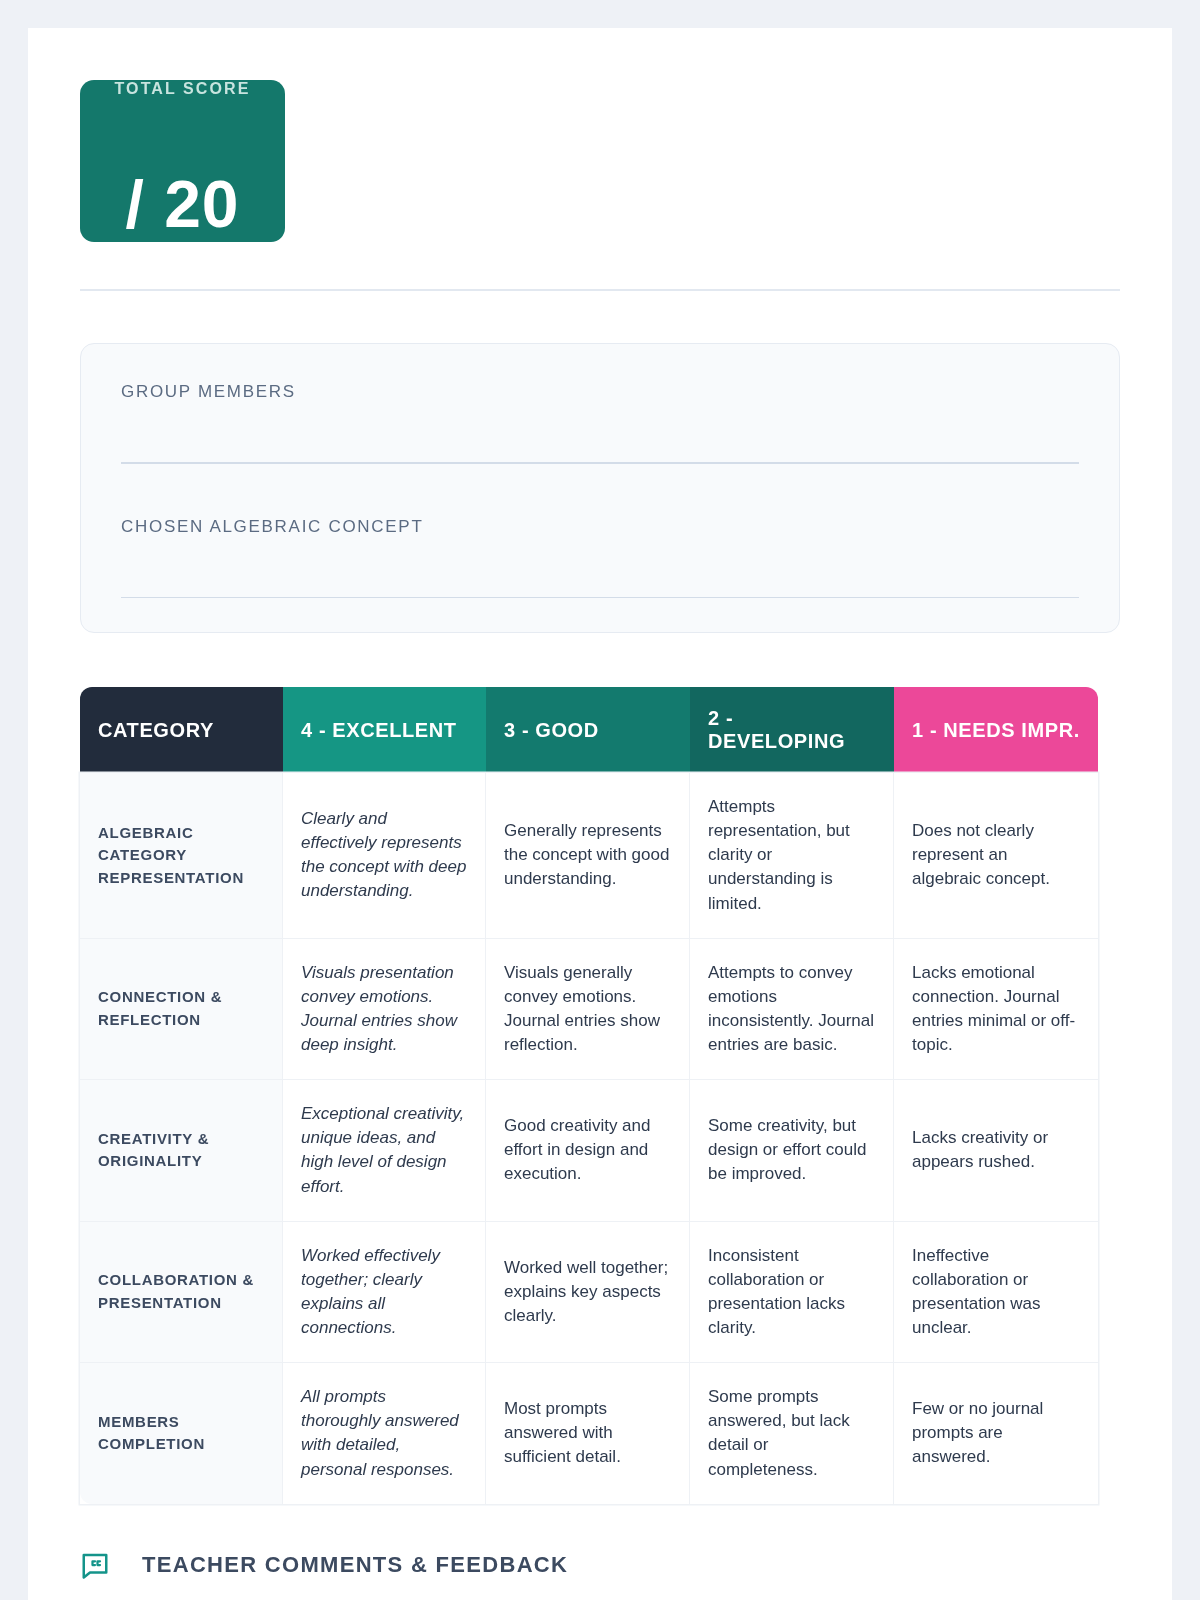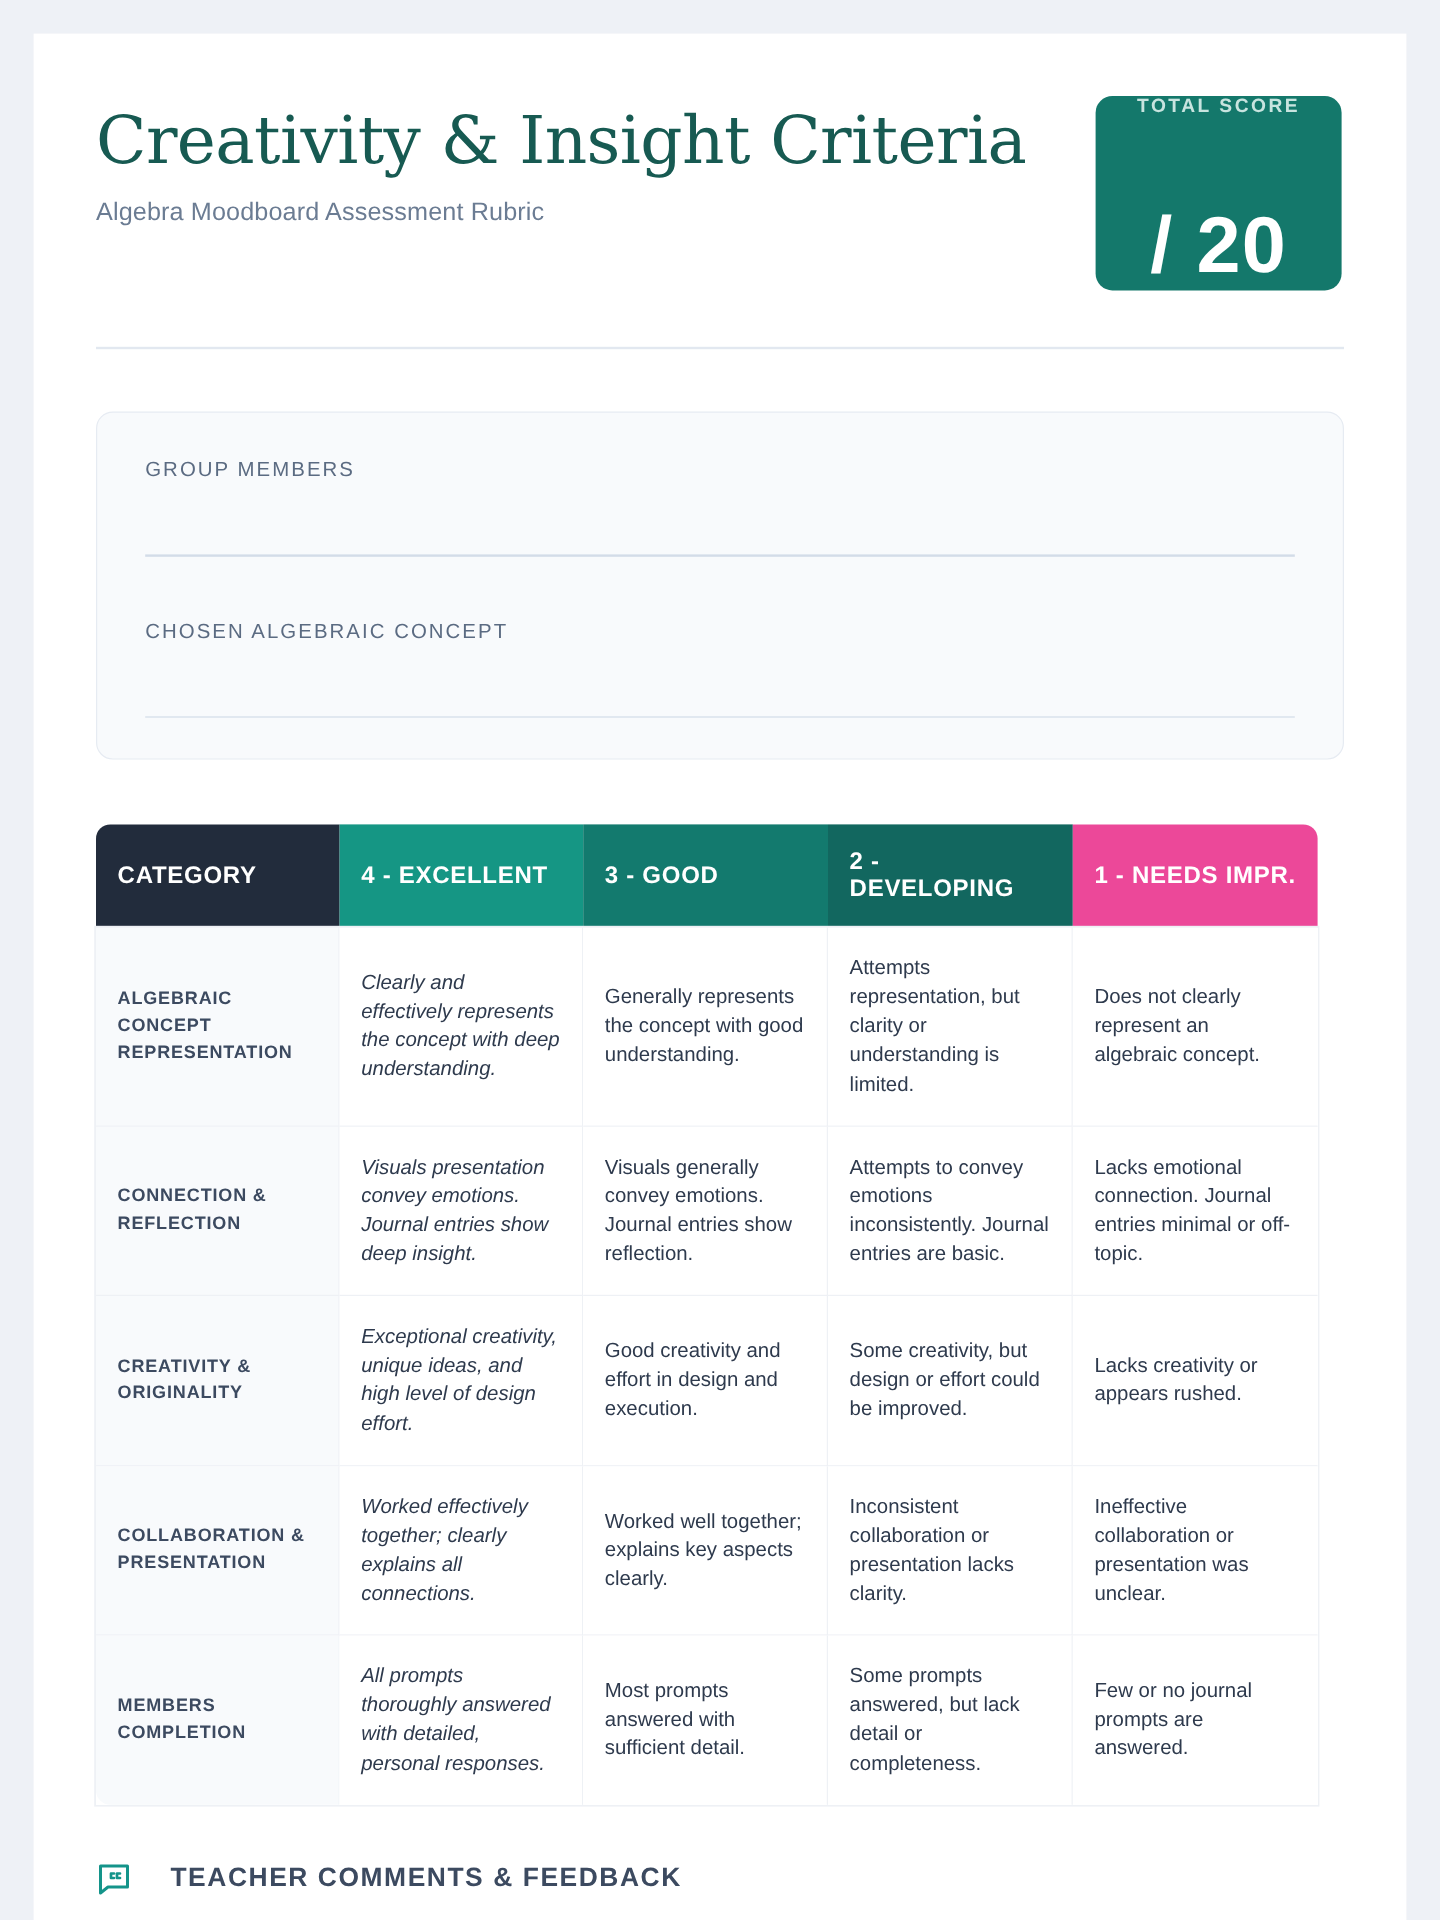--- a/index.html
+++ b/index.html
@@ -179,24 +179,20 @@
     color: #3c4a60;
     letter-spacing: 1.3px;
   }
 </style>
 </head>
 <body>
 
 <div class="page">
 
   <div class="header">
-    <div class="title-block">
-      <h1 class="doc-title">Creativity &amp; Insight Criteria</h1>
-      <div class="doc-subtitle">Algebra Moodboard Assessment Rubric</div>
-    </div>
     <div class="score-badge">
       <div class="score-label">TOTAL SCORE</div>
       <div class="score-value">/ 20</div>
     </div>
   </div>
 
   <div class="header-divider"></div>
 
   <div class="info-card">
     <div class="field-block">
@@ -221,21 +217,21 @@
       <tr>
         <th class="c0">CATEGORY</th>
         <th class="c1">4 - EXCELLENT</th>
         <th class="c2">3 - GOOD</th>
         <th class="c3">2 - DEVELOPING</th>
         <th class="c4">1 - NEEDS IMPR.</th>
       </tr>
     </thead>
     <tbody>
       <tr>
-        <td class="cat">ALGEBRAIC CONCEPT REPRESENTATION</td>
+        <td class="cat">ALGEBRAIC CATEGORY REPRESENTATION</td>
         <td class="lvl4">Clearly and effectively represents the concept with deep understanding.</td>
         <td>Generally represents the concept with good understanding.</td>
         <td>Attempts representation, but clarity or understanding is limited.</td>
         <td>Does not clearly represent an algebraic concept.</td>
       </tr>
       <tr>
         <td class="cat">CONNECTION &amp; REFLECTION</td>
         <td class="lvl4">Visuals presentation convey emotions. Journal entries show deep insight.</td>
         <td>Visuals generally convey emotions. Journal entries show reflection.</td>
         <td>Attempts to convey emotions inconsistently. Journal entries are basic.</td>

